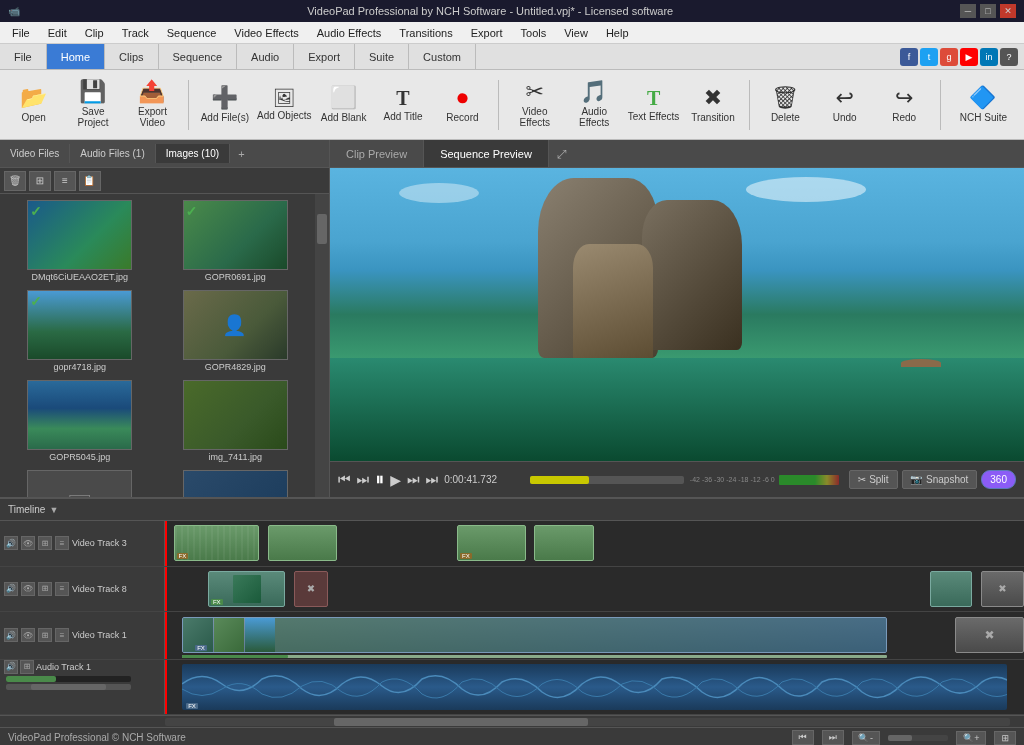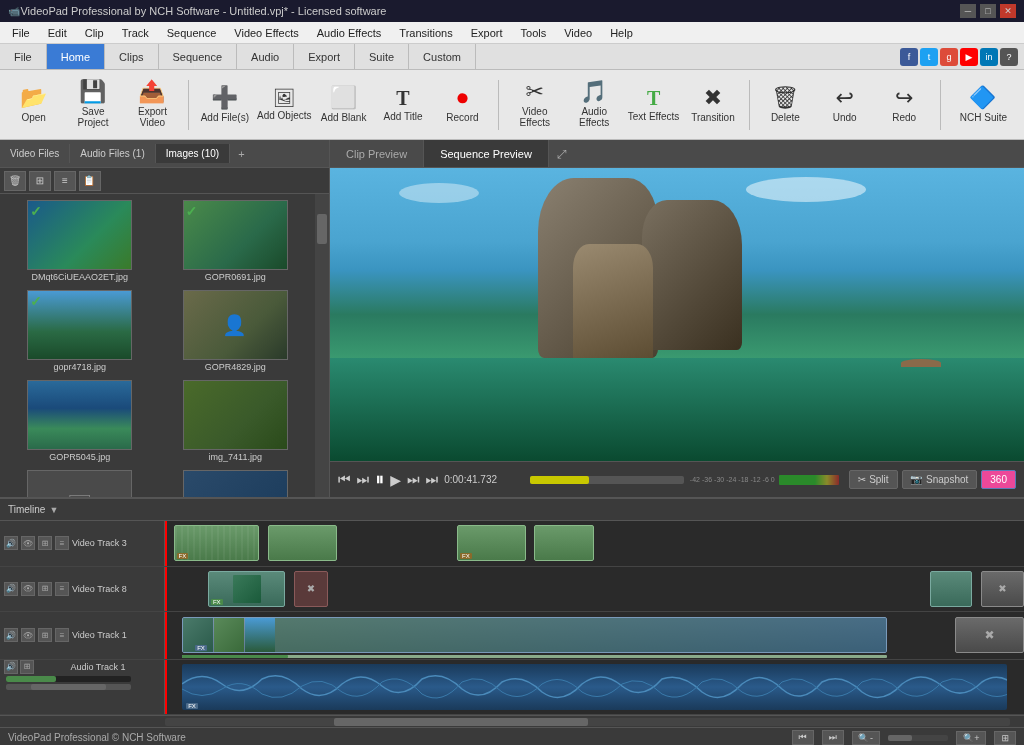--- a/index.html
+++ b/index.html
@@ -1,20 +1,20 @@
 <!DOCTYPE html>
 <html><head>
   <meta charset="utf-8">
   <style>
     * { margin: 0; padding: 0; box-sizing: border-box; }
     body { width: 1024px; height: 745px; overflow: hidden; font-family: 'Segoe UI', Arial, sans-serif; font-size: 11px; background: #2b2b2b; color: #ccc; }
 
     
     #title-bar { background: #1a1a2e; height: 22px; display: flex; align-items: center; justify-content: space-between; padding: 0 8px; color: #ccc; font-size: 11px; }
-    #title-bar .title { flex: 1; }
+    #title-bar .title { flex: 1; text-align: center; }
     #title-bar .win-controls { display: flex; gap: 4px; }
     #title-bar .win-btn { width: 16px; height: 14px; background: #555; border: none; cursor: pointer; color: #ccc; font-size: 9px; display: flex; align-items: center; justify-content: center; }
 
     
     #menu-bar { background: #f0f0f0; height: 22px; display: flex; align-items: center; padding: 0 4px; gap: 2px; border-bottom: 1px solid #ccc; }
     #menu-bar .menu-item { color: #222; padding: 2px 8px; cursor: pointer; font-size: 11px; }
 
     
     #tab-bar { background: #e0e0e0; height: 26px; display: flex; align-items: stretch; border-bottom: 1px solid #bbb; }
     #tab-bar .tab { padding: 0 14px; display: flex; align-items: center; cursor: pointer; font-size: 11px; color: #333; border-right: 1px solid #bbb; }
@@ -101,21 +101,21 @@
   <span class="menu-item">File</span>
   <span class="menu-item">Edit</span>
   <span class="menu-item">Clip</span>
   <span class="menu-item">Track</span>
   <span class="menu-item">Sequence</span>
   <span class="menu-item">Video Effects</span>
   <span class="menu-item">Audio Effects</span>
   <span class="menu-item">Transitions</span>
   <span class="menu-item">Export</span>
   <span class="menu-item">Tools</span>
-  <span class="menu-item">Video</span>
+  <span class="menu-item">View</span>
   <span class="menu-item">Help</span>
 </div>
 
 <div id="tab-bar">
   <div class="tab">File</div>
   <div class="tab active">Home</div>
   <div class="tab">Clips</div>
   <div class="tab">Sequence</div>
   <div class="tab">Audio</div>
   <div class="tab">Export</div>
@@ -343,21 +343,21 @@
 
       <div style="display:flex;align-items:center;gap:4px;margin-left:4px;">
         <button class="right-tool-btn">
           <span>✂</span>
           <span>Split</span>
         </button>
         <button class="right-tool-btn">
           <span>📷</span>
           <span>Snapshot</span>
         </button>
-        <button class="right-tool-btn" style="background:#ec4899;border-color:#5a7aba;color:white;">
+        <button class="right-tool-btn" style="background:#8b5cf6;border-color:#5a7aba;color:white;border-radius:9px;">
           <span>360</span>
         </button>
       </div>
     </div>
   </div>
 </div>
 
 <div id="timeline" style="height:230px;">
 
   <div id="timeline-header">
@@ -464,21 +464,21 @@
           <div style="width:15%;height:100%;background:#4a8a4a;border-radius:1px;"></div>
         </div>
       </div>
     </div>
 
     <div class="track-row audio-track" style="height:56px;">
       <div class="track-controls" style="flex-direction:column;align-items:flex-start;gap:2px;">
         <div style="display:flex;gap:2px;width:100%;align-items:center;">
           <button class="track-ctrl-btn">🔊</button>
           <button class="track-ctrl-btn">⊞</button>
-          <span class="track-name" style="font-size:9px;text-align:center;">Audio Track 1</span>
+          <span class="track-name" style="font-size:9px;">Audio Track 1</span>
         </div>
         <div style="width:80%;height:6px;background:#222;border-radius:2px;margin-left:2px;">
           <div style="width:40%;height:100%;background:#4a8a4a;border-radius:2px;"></div>
         </div>
         <div style="width:80%;height:6px;background:#555;border-radius:2px;margin-left:2px;display:flex;align-items:center;justify-content:center;">
           <div style="width:60%;height:100%;background:#666;border-radius:2px;"></div>
         </div>
       </div>
       <div class="track-content" style="position:relative;overflow:hidden;">
         <div style="position:absolute;left:0%;top:0;bottom:0;width:2px;background:red;z-index:10;"></div>

